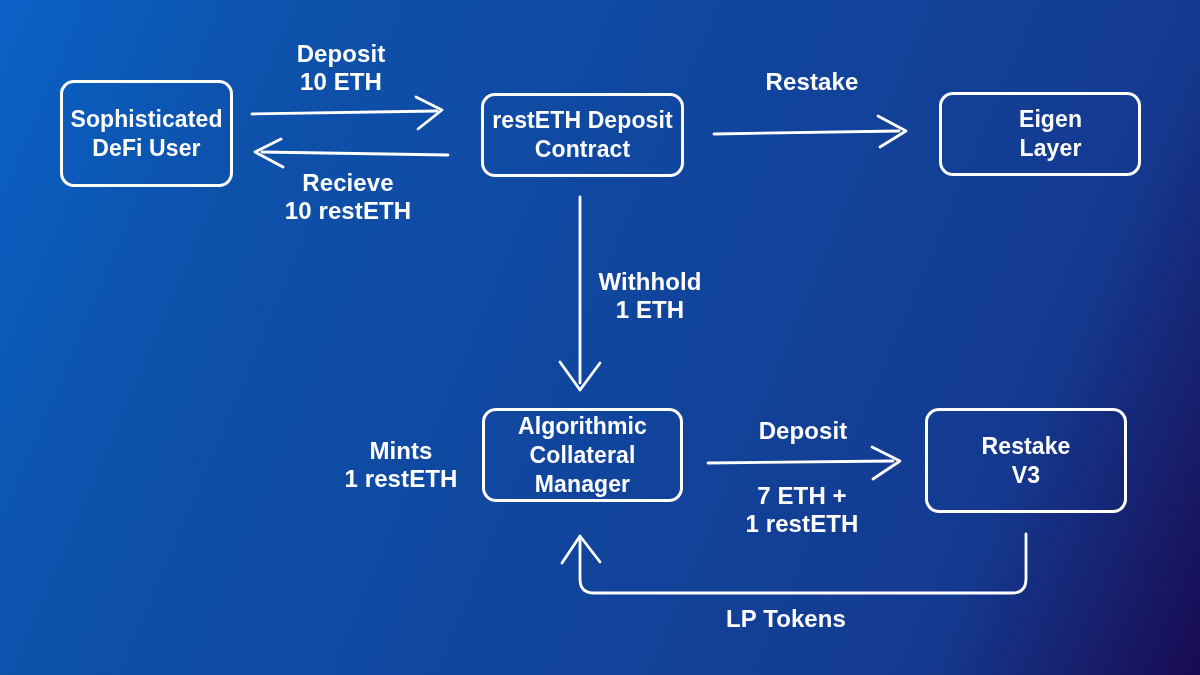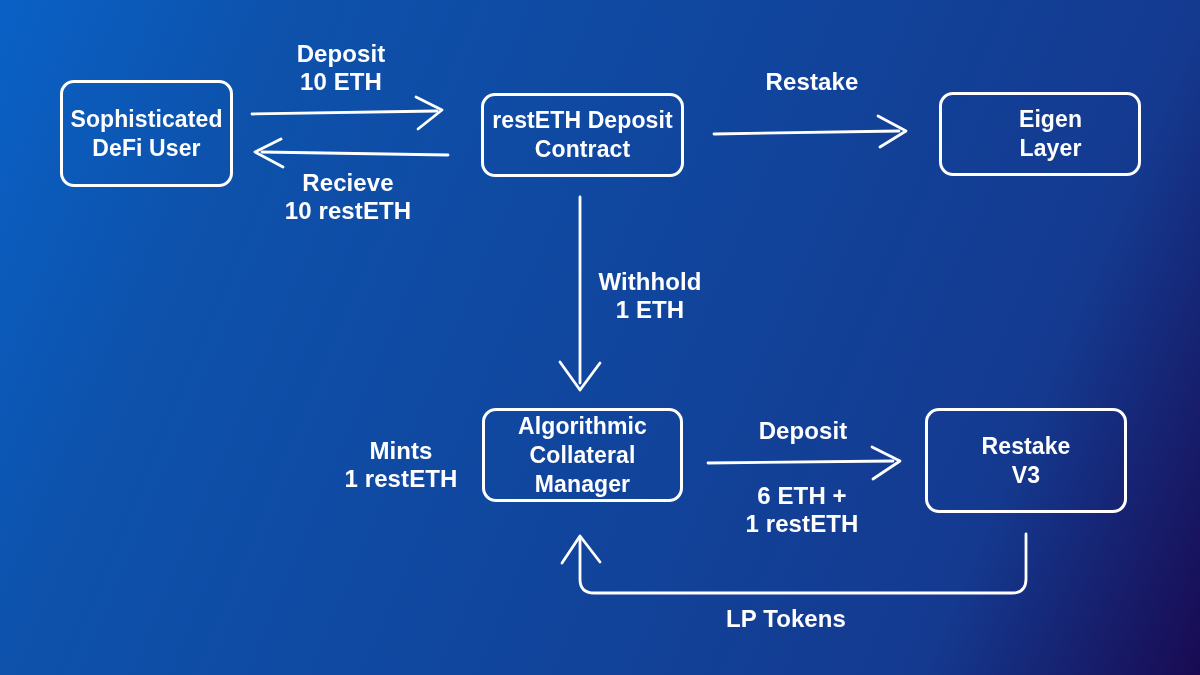--- a/index.html
+++ b/index.html
@@ -147,21 +147,21 @@
   <div class="edge-label label-mints">
     <div>Mints</div>
     <div>1 restETH</div>
   </div>
 
   <div class="edge-label label-deposit-lp">
     <div>Deposit</div>
   </div>
 
   <div class="edge-label label-deposit-amounts">
-    <div>6 ETH +</div>
+    <div>7 ETH +</div>
     <div>1 restETH</div>
   </div>
 
   <div class="edge-label label-lp-tokens">
     <div>LP Tokens</div>
   </div>
 
 </div>
 
 </body></html>

